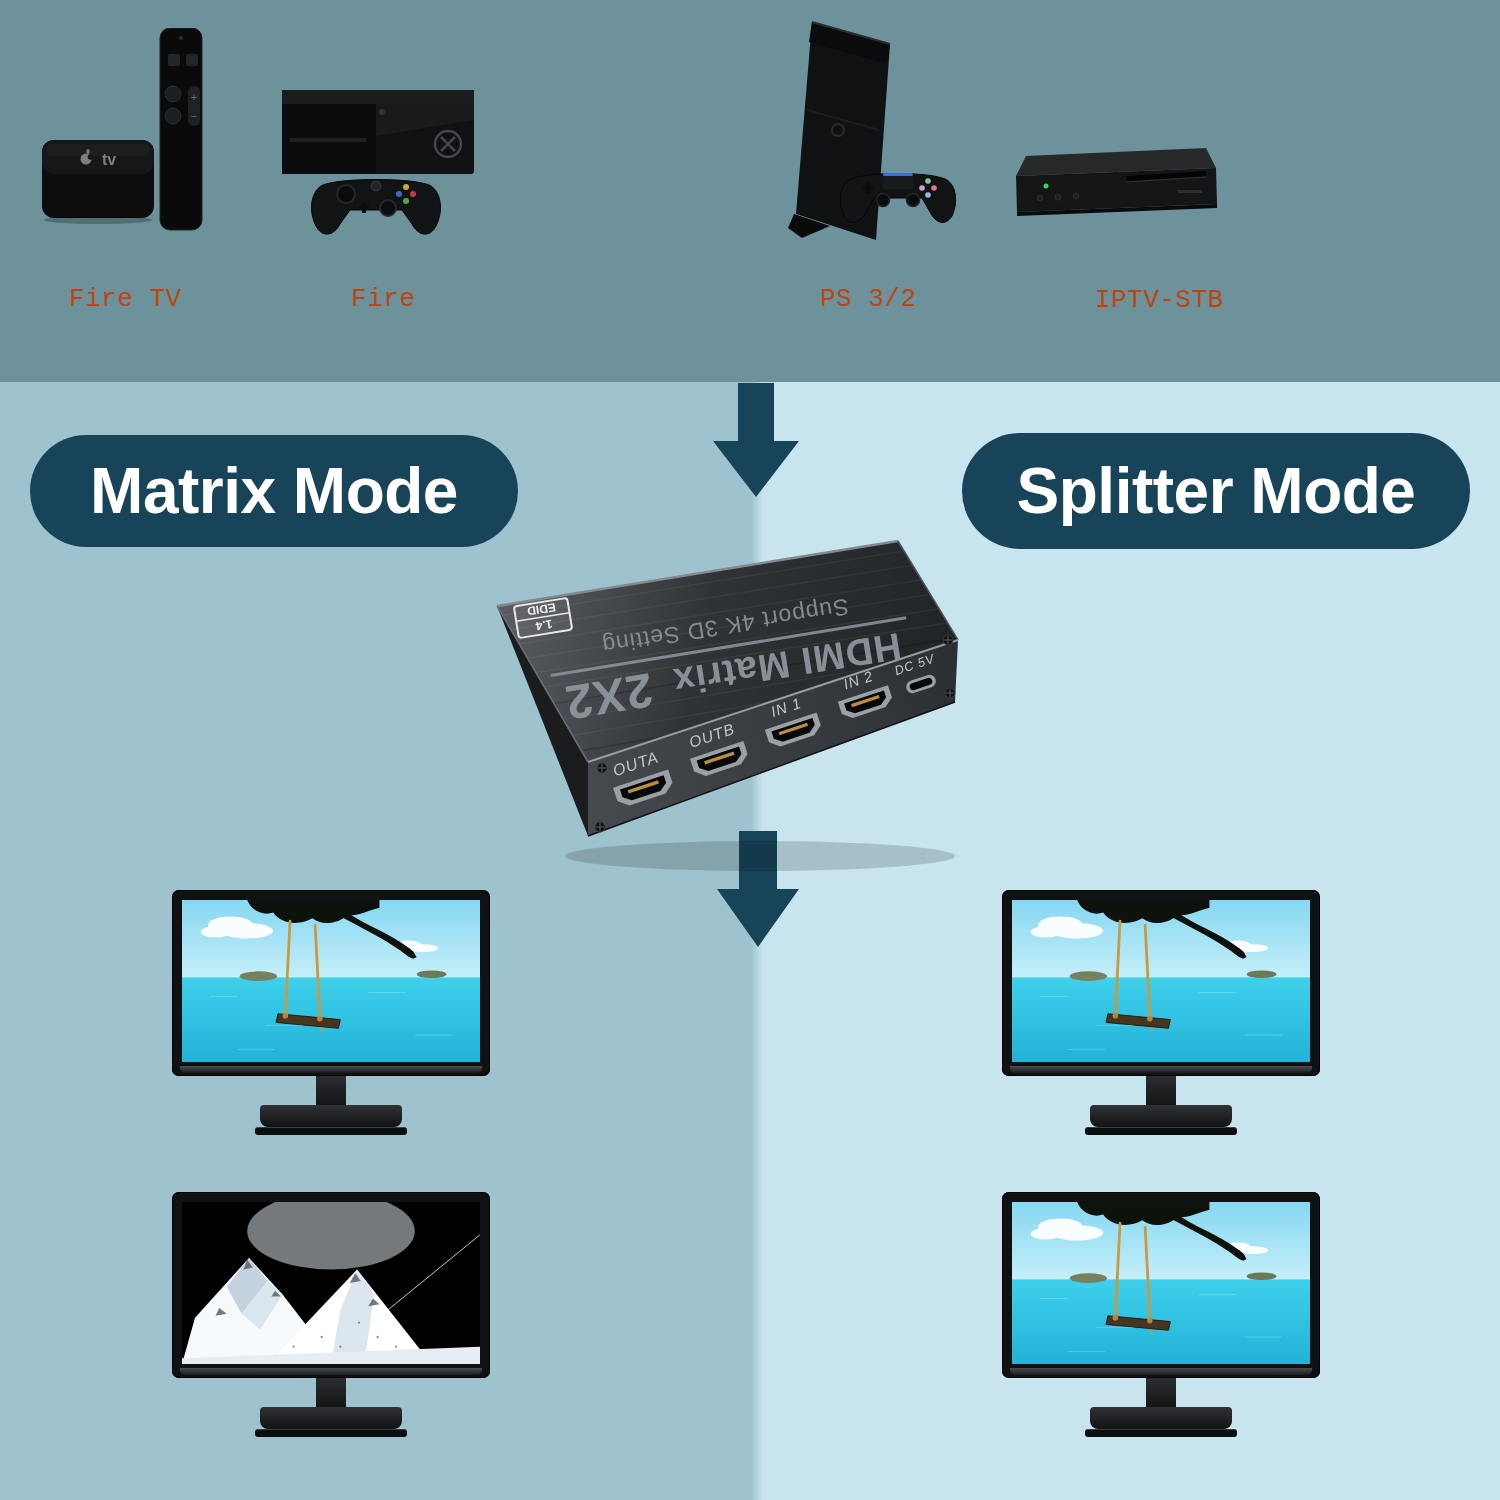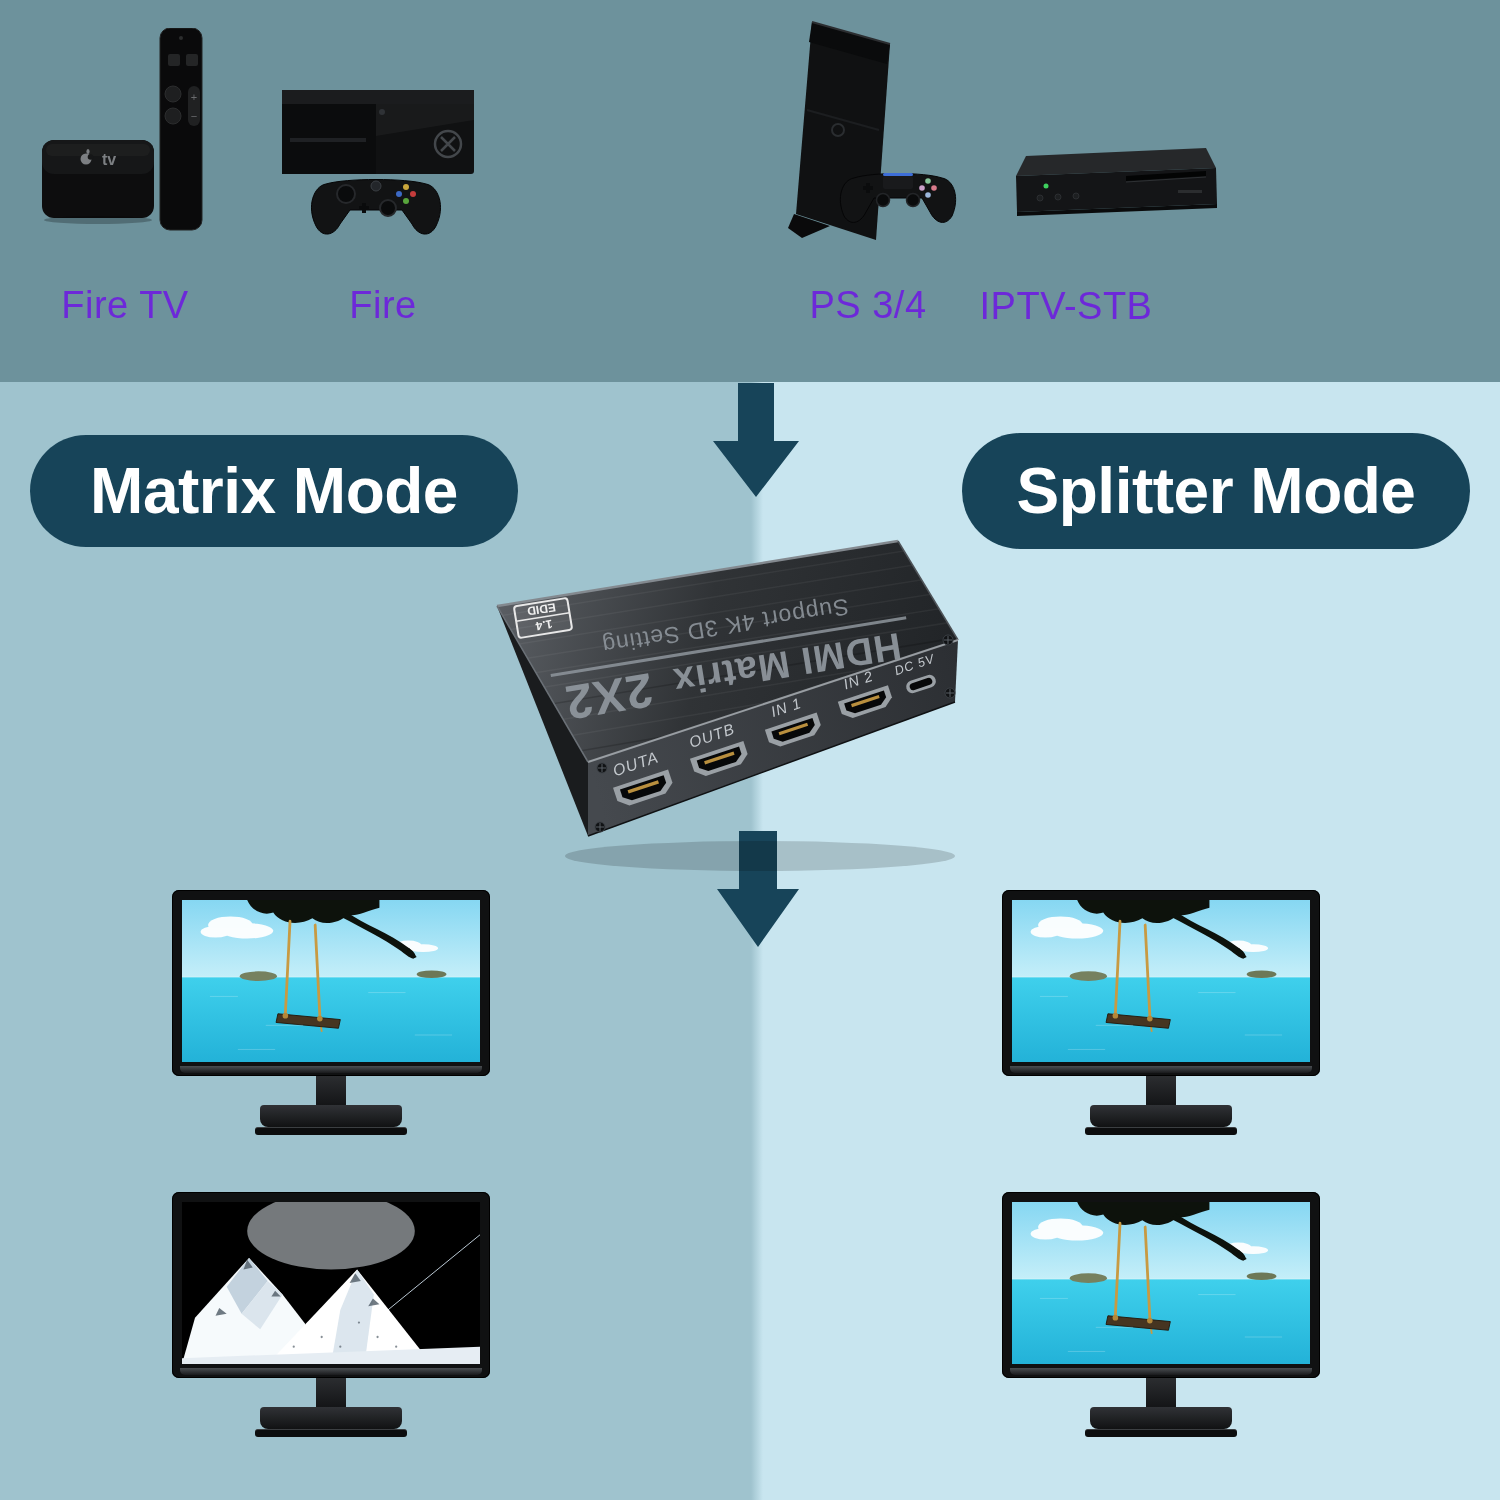--- a/index.html
+++ b/index.html
@@ -5,22 +5,22 @@
   html,body{margin:0;padding:0;background:#e8e8e8;}
   .stage{position:relative;width:1500px;height:1500px;overflow:hidden;
          font-family:"Liberation Sans",sans-serif;background:#c8e5ef;}
   .bg-top{position:absolute;left:0;top:0;width:1500px;height:382px;background:#6d929c;
           border-bottom:3px solid rgba(0,0,0,0.08);}
   .bg-left{position:absolute;left:0;top:382px;width:757px;height:1118px;background:#9fc3ce;}
   .bg-right{position:absolute;left:757px;top:382px;width:743px;height:1118px;background:#c8e5ef;}
   .split-blend{position:absolute;left:751px;top:382px;width:12px;height:1118px;
           background:linear-gradient(90deg,#9fc3ce,#c8e5ef);}
   .src-art{position:absolute;}
-  .src-label{position:absolute;transform:translateX(-50%);color:#6d28d9;font-size:38px;
-          font-weight:400;letter-spacing:0.5px;white-space:nowrap;}
+  .src-label{position:absolute;transform:translateX(-50%);color:#c2410c;font-size:26px;
+          font-weight:400;letter-spacing:0.5px;white-space:nowrap;font-family:Liberation Mono, monospace;}
   .pill{position:absolute;background:#174459;border-radius:60px;display:flex;
           align-items:center;justify-content:center;}
   .pill-text{color:#ffffff;font-size:64px;font-weight:700;letter-spacing:-0.5px;white-space:nowrap;}
   .arrow-svg,.device-svg{position:absolute;}
   .monitor{position:absolute;width:318px;height:246px;}
   .mon-bezel{position:absolute;left:0;top:0;width:318px;height:186px;background:#101112;
           border-radius:7px;box-shadow:0 0 0 1px #000 inset;}
   .mon-bezel:after{content:"";position:absolute;left:8px;right:8px;bottom:3px;height:7px;
           border-radius:0 0 5px 5px;background:linear-gradient(180deg,#4a4e52,#191a1c);}
   .mon-screen{position:absolute;left:10px;top:10px;right:10px;bottom:14px;background:#000;overflow:hidden;}
@@ -102,35 +102,35 @@
       <circle cx="-15" cy="10" r="6.5" fill="#0a0b0c" stroke="#232528" stroke-width="1.5"></circle>
       <circle cx="15" cy="10" r="6.5" fill="#0a0b0c" stroke="#232528" stroke-width="1.5"></circle>
       <rect x="-35" y="-4" width="10" height="4" fill="#0b0c0d"></rect>
       <rect x="-32" y="-7" width="4" height="10" fill="#0b0c0d"></rect>
       <circle cx="30" cy="-9" r="2.8" fill="#86c49a"></circle>
       <circle cx="36" cy="-2" r="2.8" fill="#d87a8a"></circle>
       <circle cx="30" cy="5" r="2.8" fill="#9cb7dc"></circle>
       <circle cx="24" cy="-2" r="2.8" fill="#c9a0c8"></circle>
     </g>
   </svg>
-  <div class="src-label" style="left:868px;top:284px">PS 3/4</div>
+  <div class="src-label" style="left:868px;top:284px">PS 3/2</div>
 
   <svg class="src-art" style="left:1010px;top:146px" width="210" height="80" viewBox="0 0 210 80">
     <polygon points="16,10 196,2 206,22 6,30" fill="#26282a"></polygon>
     <polygon points="6,30 206,22 207,58 7,66" fill="#141517"></polygon>
     <polygon points="7,66 207,58 207,62 7,70" fill="#0a0b0c"></polygon>
     <polygon points="116,30 196,25 196,30 116,35" fill="#030404"></polygon>
     <line x1="116" y1="36" x2="196" y2="31" stroke="#2e3134" stroke-width="1"></line>
     <circle cx="36" cy="40" r="2.5" fill="#3ed05e"></circle>
     <circle cx="30" cy="52" r="3" fill="#1d1f21" stroke="#2c2e31"></circle>
     <circle cx="48" cy="51" r="3" fill="#1d1f21" stroke="#2c2e31"></circle>
     <circle cx="66" cy="50" r="3" fill="#1d1f21" stroke="#2c2e31"></circle>
     <rect x="168" y="44" width="24" height="3" fill="#3a3d40" opacity="0.6"></rect>
   </svg>
-  <div class="src-label" style="left:1066px;top:285px">IPTV-STB</div>
+  <div class="src-label" style="left:1159px;top:285px">IPTV-STB</div>
 
   <div class="pill" style="left:962px;top:433px;width:508px;height:116px">
     <div class="pill-text">Splitter Mode</div>
   </div>
   <div class="pill" style="left:30px;top:435px;width:488px;height:112px">
     <div class="pill-text">Matrix Mode</div>
   </div>
 
   <svg class="arrow-svg" style="left:700px;top:383px" width="112" height="116" viewBox="700 383 112 116">
     <polygon points="738,383 774,383 774,441 799,441 756,497 713,441 738,441" fill="#174459"></polygon>

